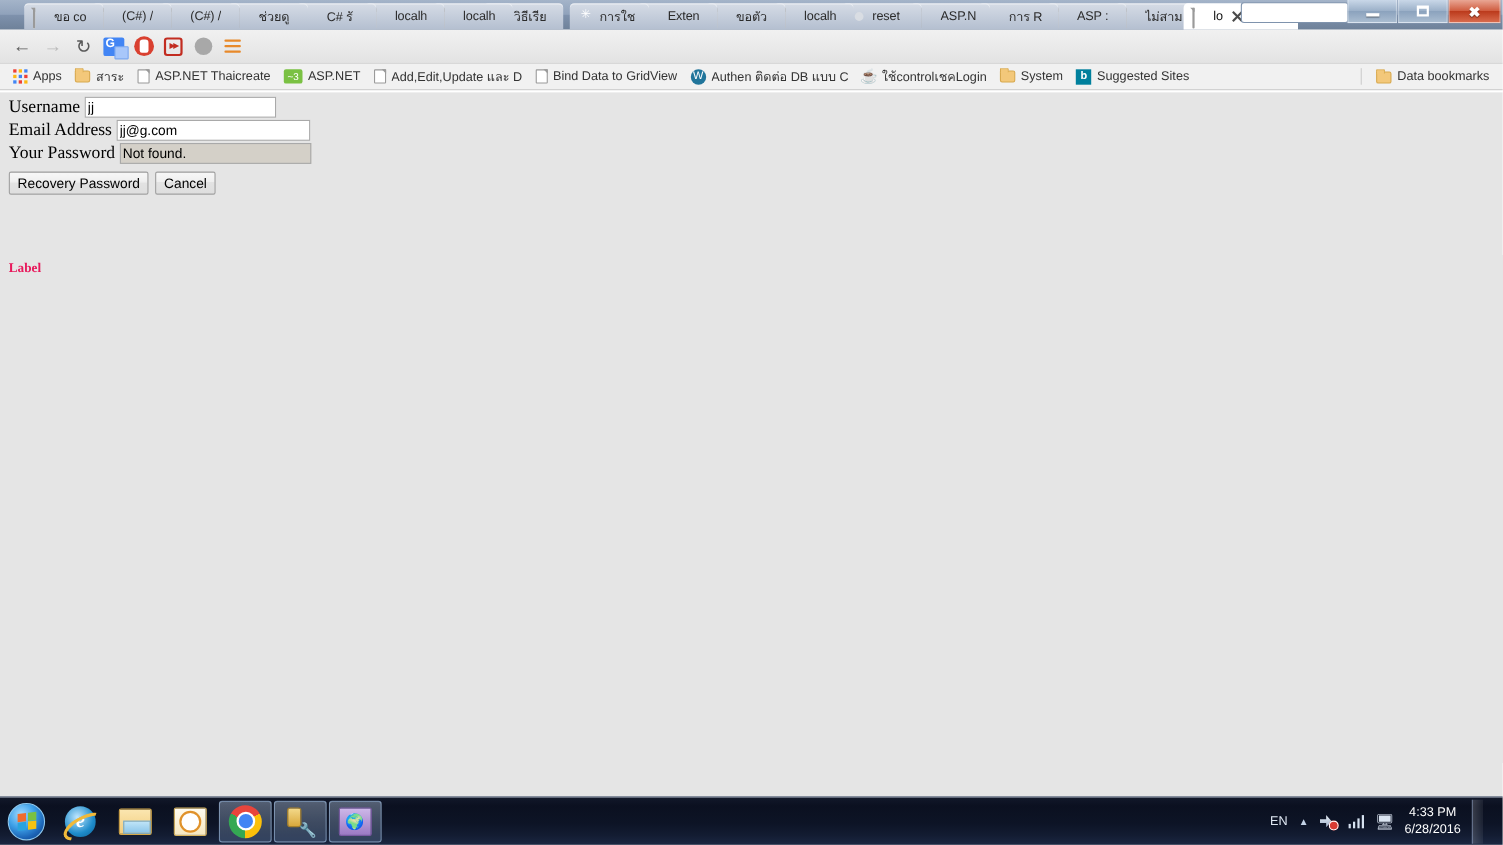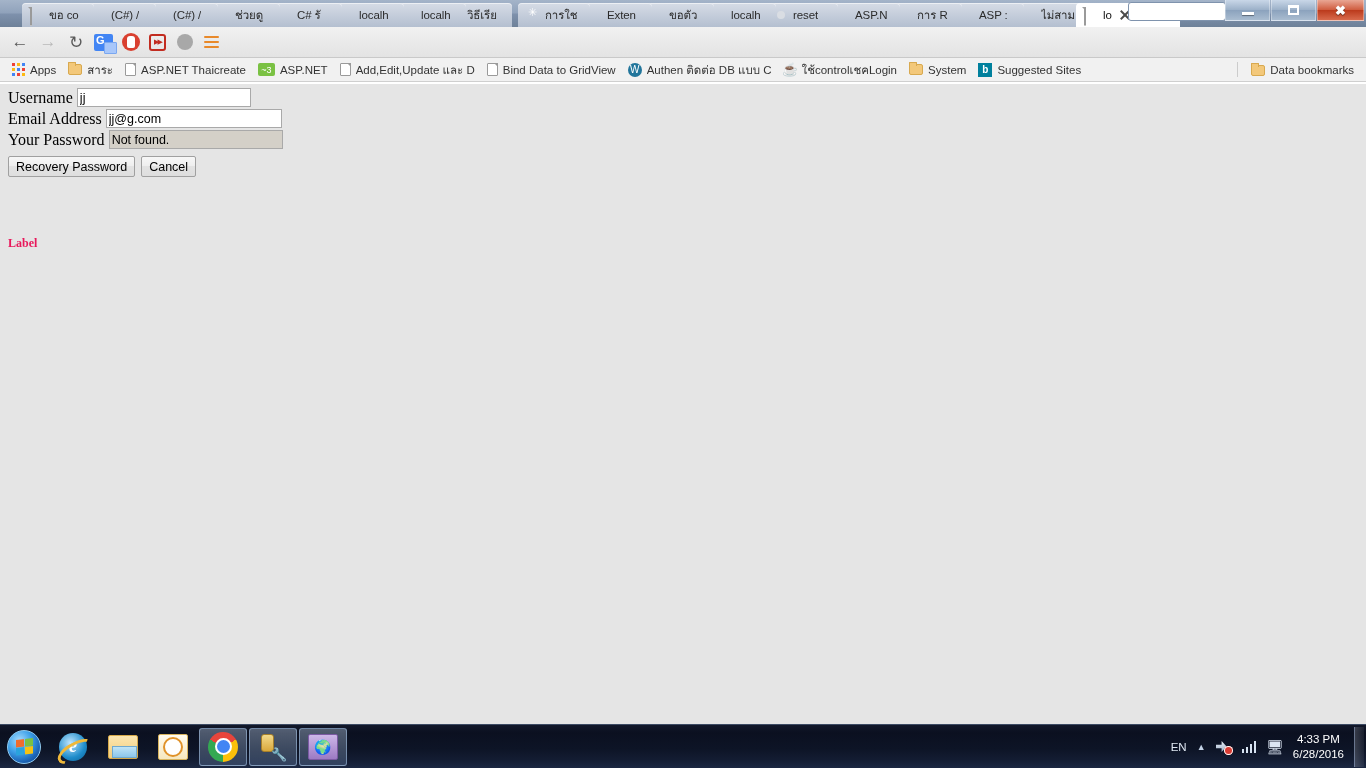--- a/index.html
+++ b/index.html
@@ -433,21 +433,21 @@
     border: 1px solid #7b5aa3; border-radius: 2px;
     display: flex; align-items: center; justify-content: center;
   }
   .ico-globe::after {
     content: "\1F30D"; font-size: 14px;
   }
   #tray {
     margin-left: auto;
     display: flex; align-items: center;
     height: 28px;
-    padding-right: 2px;
+    padding-right: 18px;
   }
   .tray-item {
     display: flex; align-items: center; justify-content: center;
     height: 30px; padding: 0 5px;
     color: #dfe7f2; font-size: 11.5px;
   }
   #tray-arrow { font-size: 9px; color: #c3d2e6; }
   #tray-net { position: relative; width: 16px; height: 15px; }
   #tray-net::before {
     content: ""; position: absolute; left: 0; top: 2px;

